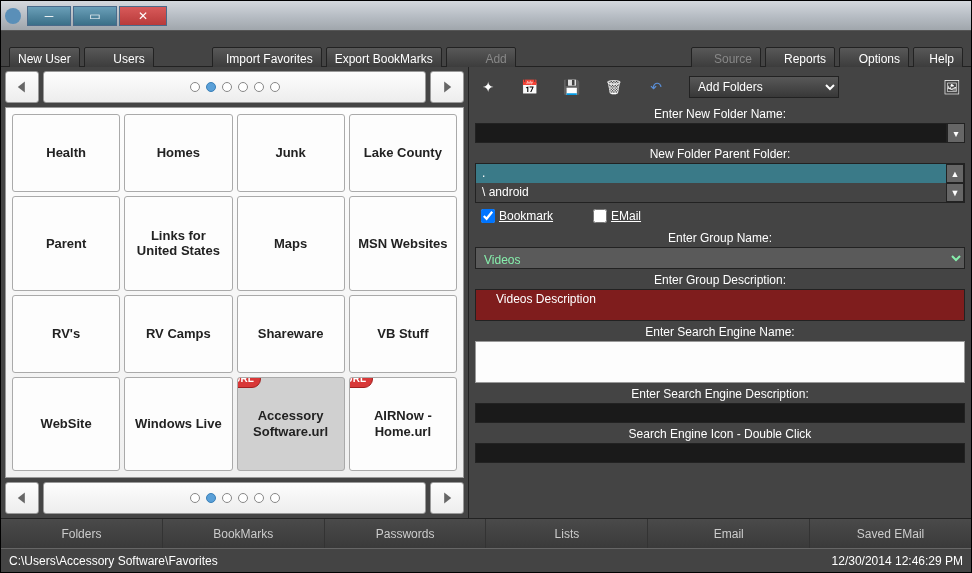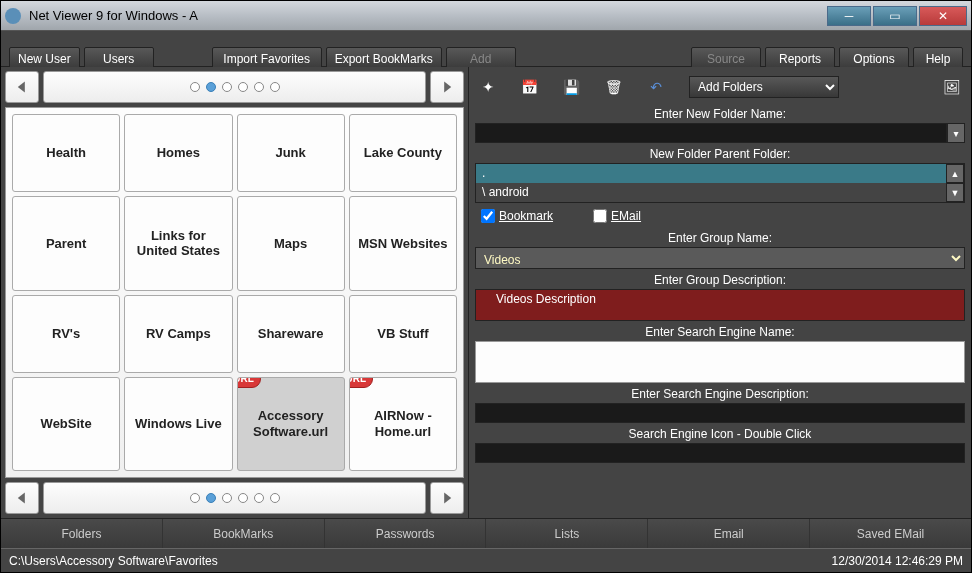--- a/index.html
+++ b/index.html
@@ -9,21 +9,21 @@
 .titlebar .app-icon { width: 16px; height: 16px; background: #5a8fb8; border-radius: 50%; margin-right: 6px; }
 .titlebar .title { flex: 1; color: #000; font-size: 13px; padding-left: 2px; }
 .win-controls { display: flex; gap: 2px; }
 .win-btn { width: 44px; height: 20px; display: flex; align-items: center; justify-content: center; color: #fff; font-size: 12px; border: 1px solid #4a6a8a; cursor: pointer; }
 .win-min { background: linear-gradient(to bottom, #6a9fb8 0%, #3a6f88 100%); }
 .win-max { background: linear-gradient(to bottom, #6a9fb8 0%, #3a6f88 100%); }
 .win-close { background: linear-gradient(to bottom, #d85a5a 0%, #b83a3a 100%); width: 48px; }
 
 .toolbar { height: 36px; background: #444; display: flex; align-items: center; padding: 0 8px; gap: 4px; border-bottom: 1px solid #222; }
 .toolbar .spacer { flex: 1; }
-.tbtn { background: linear-gradient(to bottom, #585858 0%, #383838 100%); border: 1px solid #222; color: #fff; font-size: 12px; padding: 4px 8px; border-radius: 2px; cursor: pointer; min-width: 70px; text-align: center; margin-top: 20px; }
+.tbtn { background: linear-gradient(to bottom, #585858 0%, #383838 100%); border: 1px solid #222; color: #fff; font-size: 12px; padding: 4px 8px; border-radius: 2px; cursor: pointer; min-width: 70px; text-align: right; margin-top: 20px; }
 .tbtn.disabled { color: #888; }
 .tbtn.wide { min-width: 110px; }
 
 .content { flex: 1; display: flex; background: #444; }
 .left-panel { width: 468px; display: flex; flex-direction: column; border-right: 1px solid #222; }
 
 .pager { height: 40px; background: #444; display: flex; align-items: center; padding: 4px; gap: 4px; }
 .arrow-btn { width: 34px; height: 32px; background: linear-gradient(to bottom, #fdfdfd 0%, #ededed 100%); border: 1px solid #999; display: flex; align-items: center; justify-content: center; cursor: pointer; border-radius: 3px; }
 .dots { flex: 1; background: linear-gradient(to bottom, #fdfdfd 0%, #ededed 100%); height: 32px; border: 1px solid #999; display: flex; align-items: center; justify-content: center; gap: 6px; border-radius: 3px; }
 .dot { width: 10px; height: 10px; border: 1px solid #888; border-radius: 50%; background: #fff; }
@@ -50,42 +50,41 @@
 .parent-row { flex: 1; display: flex; }
 .parent-cell { flex: 1; padding: 2px 6px; font-size: 12px; color: #fff; }
 .parent-cell.selected { background: #3a7a88; }
 .parent-arrows { width: 18px; display: flex; flex-direction: column; }
 .parent-arrow { flex: 1; background: #666; border: 1px solid #222; color: #fff; font-size: 9px; display: flex; align-items: center; justify-content: center; cursor: pointer; }
 
 .check-row { display: flex; gap: 40px; padding: 4px 6px; align-items: center; }
 .chk { display: flex; align-items: center; gap: 4px; color: #fff; font-size: 12px; text-decoration: underline; }
 .chk input { width: 14px; height: 14px; }
 
-.group-select { width: 100%; background: #5a5a5a; border: 1px solid #222; color: #fef9c3; font-size: 12px; padding: 4px 4px; height: 22px; }
+.group-select { width: 100%; background: #5a5a5a; border: 1px solid #222; color: #86efac; font-size: 12px; padding: 4px 4px; height: 22px; }
 .desc-box { background: #7f1d1d; border: 1px solid #222; color: #fff; font-size: 12px; padding: 2px 20px; height: 32px; }
 .search-box { background: #fdfdfd; border: 1px solid #999; height: 42px; }
 .dark-box { background: #1a1a1a; border: 1px solid #222; height: 20px; }
 
 .tabs { height: 30px; background: #444; display: flex; border-top: 1px solid #222; }
 .tab { flex: 1; display: flex; align-items: center; justify-content: center; color: #ccc; font-size: 12px; border-right: 1px solid #333; cursor: pointer; background: linear-gradient(to bottom, #4a4a4a 0%, #3a3a3a 100%); }
 .tab:last-child { border-right: none; }
 
 .statusbar { height: 24px; background: #444; border-top: 1px solid #666; display: flex; align-items: center; padding: 0 8px; color: #fff; font-size: 12px; }
 .statusbar .sb-spacer { flex: 1; }
 
 svg.arrow { width: 14px; height: 14px; }
 </style>
 </head>
 <body>
 
 <div class="window">
 
   <div class="titlebar">
     <div class="app-icon"></div>
-    <div class="title">Net Viewer 9 for Windows - A</div>
     <div class="win-controls">
       <div class="win-btn win-min">─</div>
       <div class="win-btn win-max">▭</div>
       <div class="win-btn win-close">✕</div>
     </div>
   </div>
 
   <div class="toolbar">
     <div class="tbtn">New User</div>
     <div class="tbtn">Users</div>

